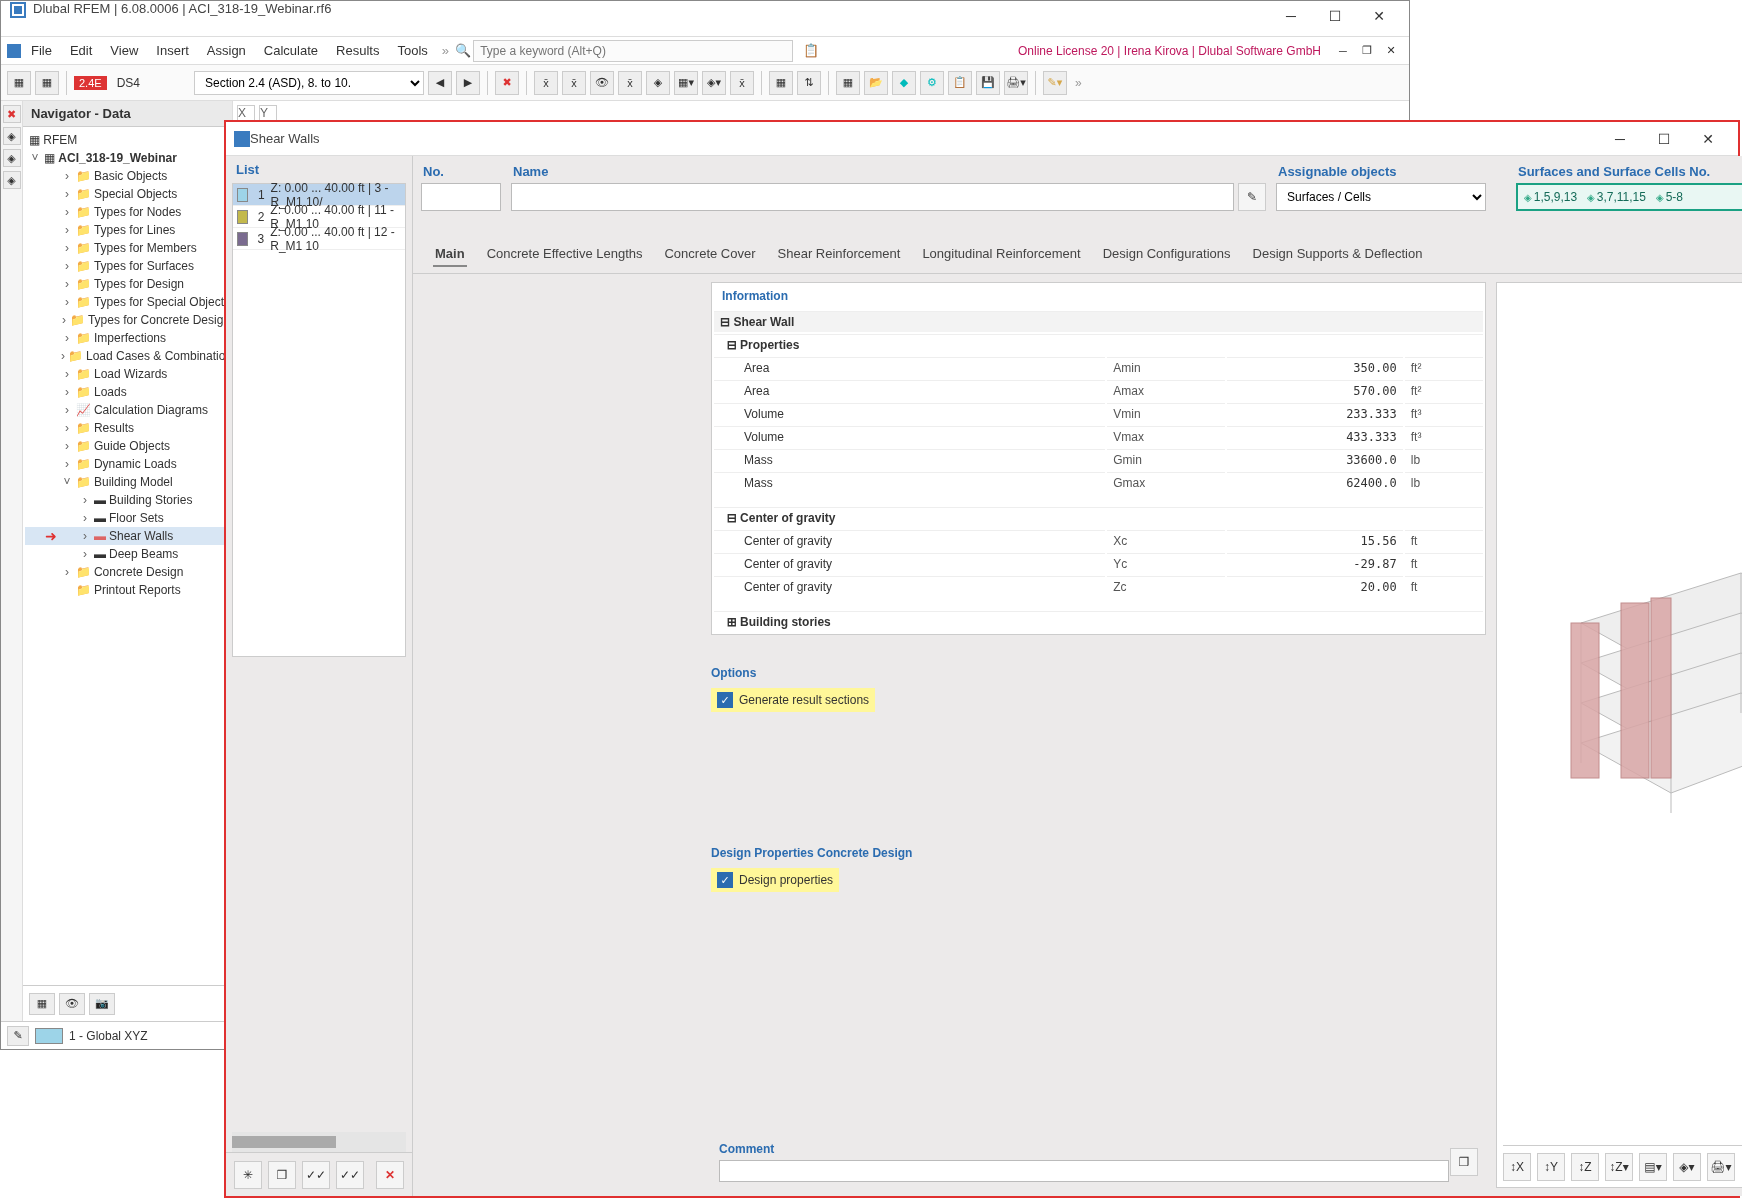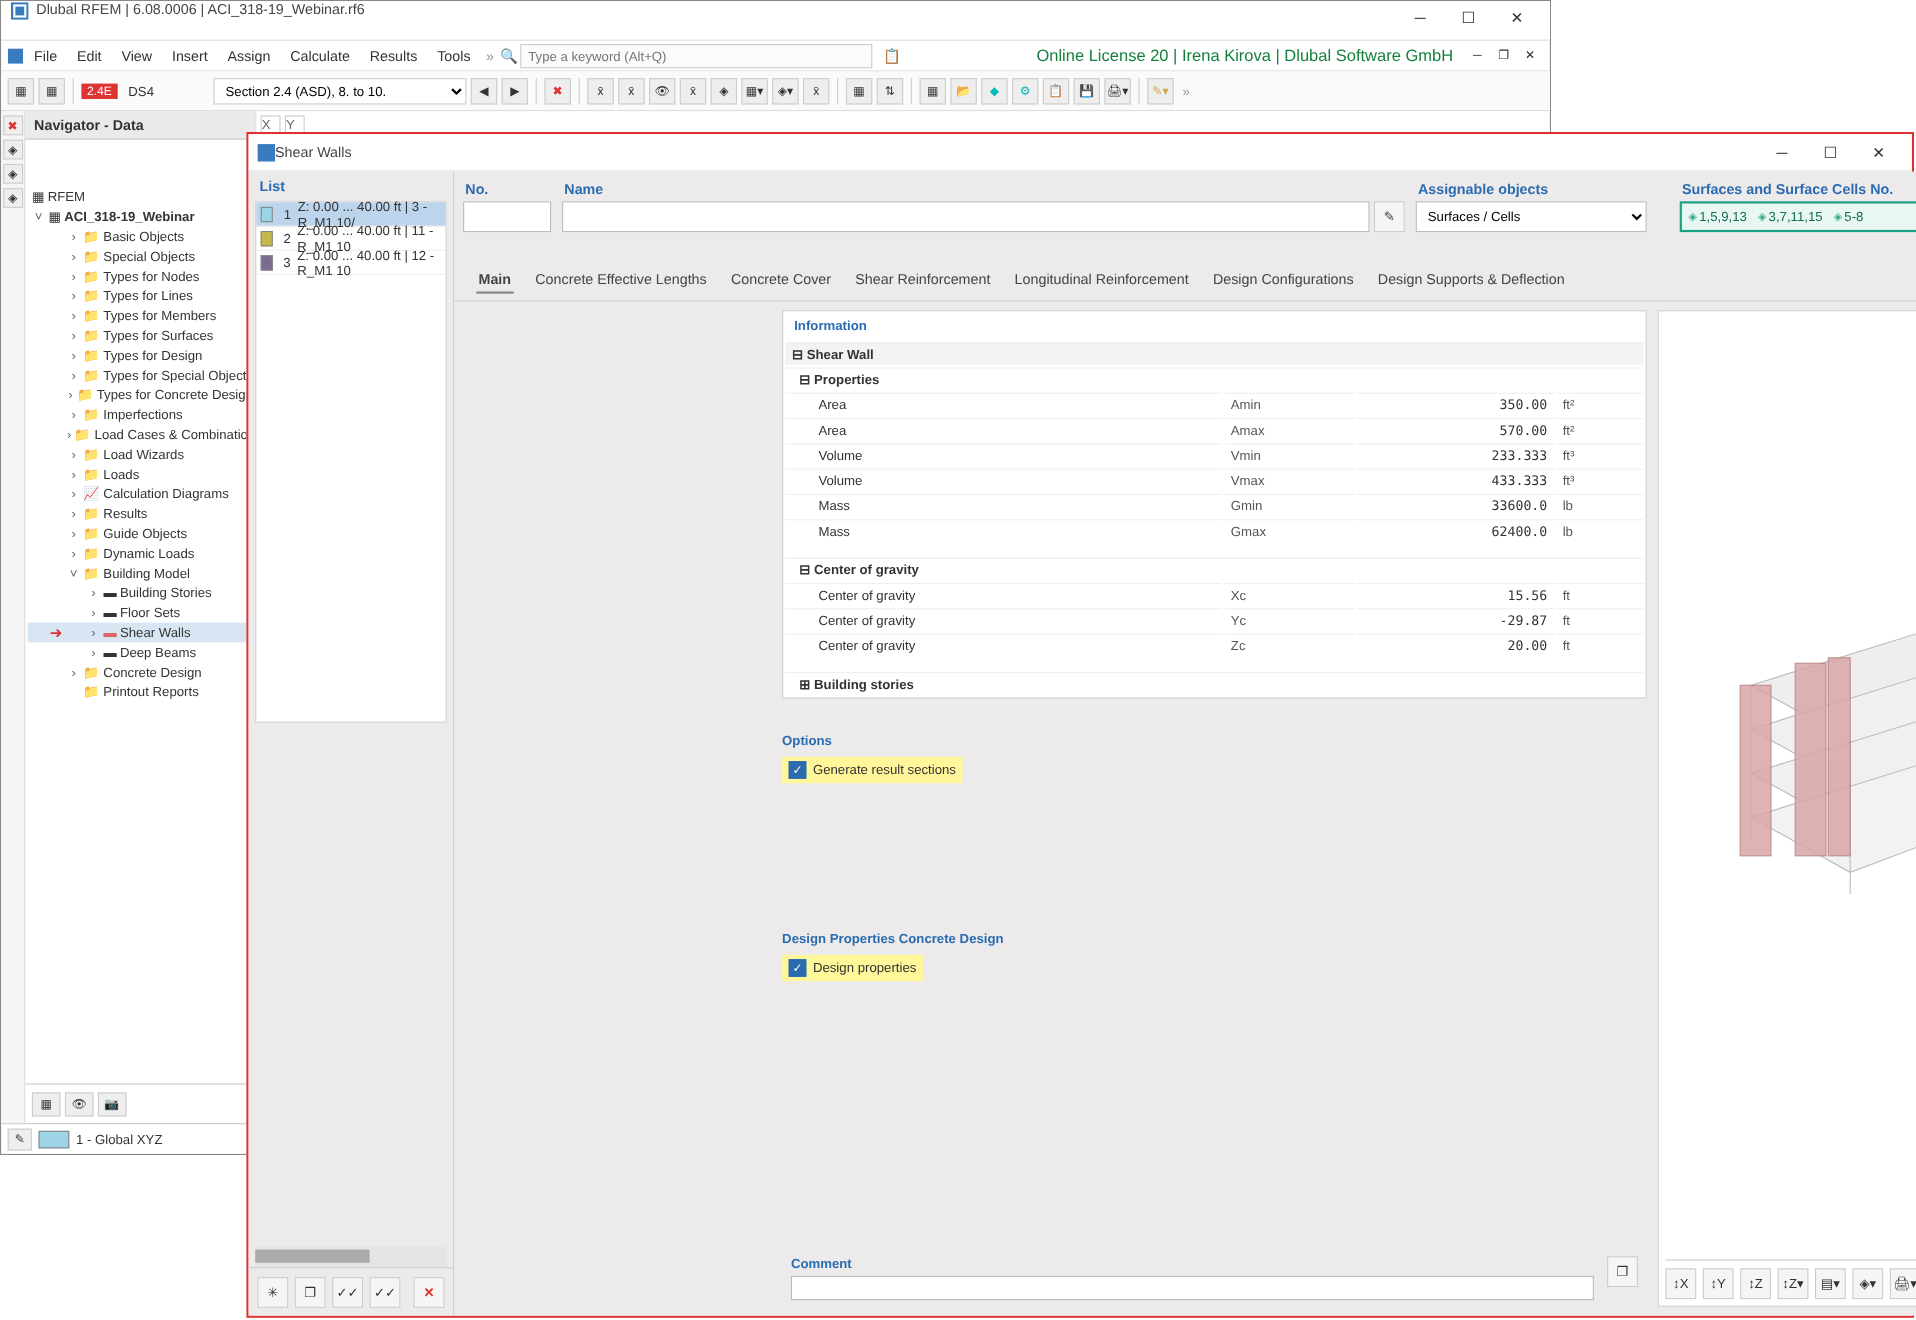--- a/index.html
+++ b/index.html
@@ -8,31 +8,31 @@
   .main-window { left:0; top:0; width:1410px; height:1050px; }
   .titlebar { height:36px; display:flex; align-items:flex-start; padding:0 8px; background:#fff; border-bottom:1px solid #ddd; }
   .titlebar .icon { width:18px; height:18px; margin-right:6px; display:inline-flex; align-items:center; justify-content:center;}
   .titlebar-title { flex:1; font-size:13px; color:#444; }
   .win-ctrls { display:flex; }
   .win-btn { width:44px; height:30px; display:flex; align-items:center; justify-content:center; font-size:14px; cursor:default; }
   .menubar { height:28px; display:flex; align-items:center; padding:0 6px; gap:2px; font-size:13px; border-bottom:1px solid #ddd;}
   .menu-item { padding:3px 8px; color:#333; }
   .menu-sep { flex:0 0 auto; color:#999; padding:0 4px; }
   .search-box { border:1px solid #ccc; height:22px; padding:2px 6px; color:#888; font-size:12px; width:320px; background:#fbfbfb;}
-  .account-label { margin-left:auto; color:#15803d; font-size:15px; }
+  .account-label { margin-left:auto; color:#be185d; font-size:12px; }
   .sub-win-ctrls { display:flex; margin-left:8px;}
   .sub-win-btn { width:24px; height:20px; display:flex; align-items:center; justify-content:center; font-size:11px;}
   .toolbar { height:36px; display:flex; align-items:center; padding:2px 6px; gap:4px; border-bottom:1px solid #ddd; background:#fafafa;}
   .tb-icon { width:24px; height:24px; background:#eee; border:1px solid #ccc; display:flex; align-items:center; justify-content:center; font-size:11px; }
   .tb-sep { width:1px; height:24px; background:#ccc; margin:0 3px;}
   .tb-badge { background:#d33; color:#fff; padding:1px 5px; font-size:11px; }
   .tb-select { height:24px; border:1px solid #ccc; background:#fff; padding:1px 6px; font-size:12px;}
   .body-area { display:flex; height:calc(100% - 36px - 28px - 36px - 28px); }
   .left-strip { width:22px; background:#f5f5f5; border-right:1px solid #ddd; display:flex; flex-direction:column; align-items:center; gap:4px; padding-top:4px;}
-  .nav-panel { width:210px; border-right:1px solid #ddd; display:flex; flex-direction:column;gap:39px; }
+  .nav-panel { width:210px; border-right:1px solid #ddd; display:flex; flex-direction:column; }
   .nav-header { background:#eaeaea; padding:5px 8px; font-weight:bold; font-size:13px; border-bottom:1px solid #ccc;}
   .nav-tree { flex:1; overflow:hidden; padding:4px 2px; font-size:12px;}
   .tree-item { display:flex; align-items:center; padding:2px 0 2px 4px; gap:3px; white-space:nowrap;}
   .tree-item .exp { width:12px; text-align:center; color:#666; }
   .tree-item .folder { color:#d6a84b; }
   .tree-item.selected { background:#d8e6f4; }
   .depth-2 { padding-left:36px; }
   .depth-3 { padding-left:54px; }
   .red-arrow { color:#e03030; font-size:14px; margin-left:-2px;}
   .nav-bottom { height:36px; border-top:1px solid #ccc; display:flex; align-items:center; gap:4px; padding:2px 6px;}
@@ -536,21 +536,21 @@
             <div class="ptitle">Design Properties Concrete Design</div>
             <div class="chk-row">
               <div class="chkbox">✓</div>
               <span>Design properties</span>
             </div>
           </div>
 
           <div style="flex:1;"></div>
 
           <div class="comment-row">
-            <div style="display:flex;gap:12px;">
+            <div style="display:flex;align-items:center;gap:1px;">
               <div style="flex:1">
                 <div class="ptitle">Comment</div>
                 <input class="comment-input" style="">
               </div>
               <div class="tb-btn">❐</div>
             </div>
           </div>
         </div>
 
         <div class="content-right">

